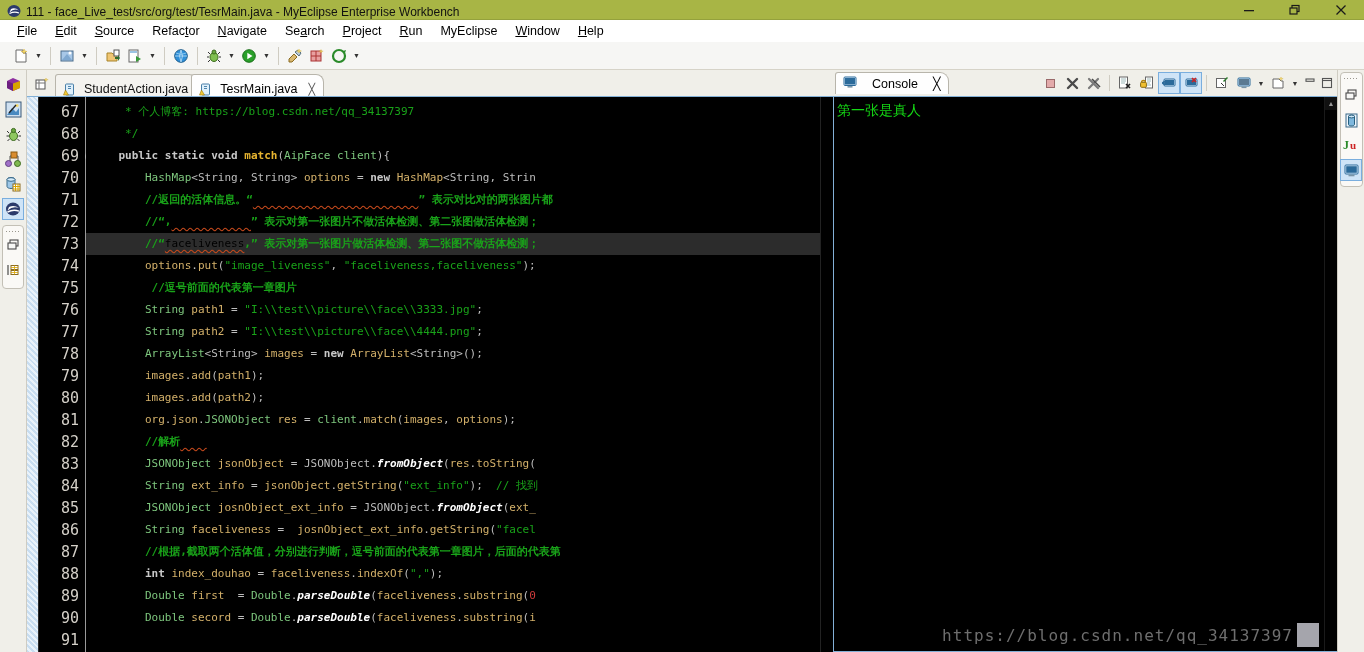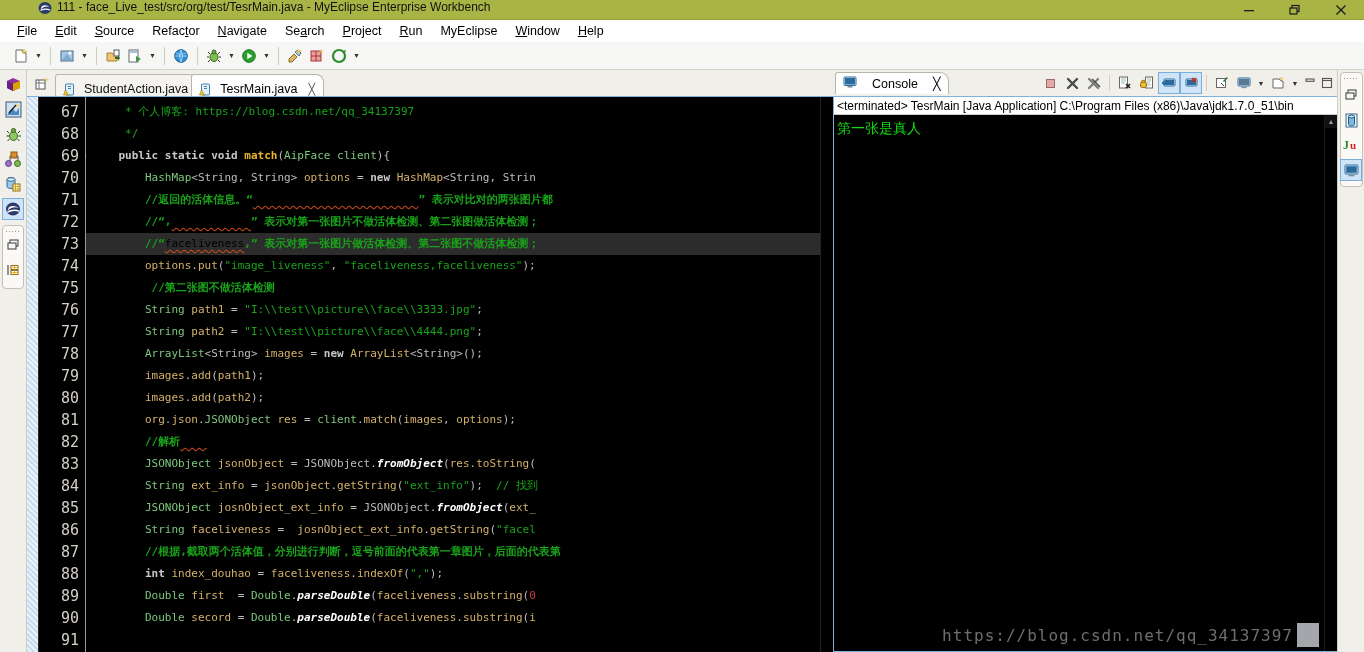--- a/index.html
+++ b/index.html
@@ -6,22 +6,22 @@
   html,body { width:1364px; height:652px; overflow:hidden; }
   body {
     font-family: "Liberation Sans", sans-serif;
     font-size: 12px;
     background:#f0f0f0;
     -webkit-font-smoothing: none;
   }
 
   
   #titlebar{
-    height:20px; background:#a8b545; display:flex; align-items:flex-start;
-    position:relative; border-bottom:1px solid #94a13c;padding-left:31px;
+    height:20px; background:#a8b545; display:flex; align-items:flex-end;
+    position:relative; border-bottom:1px solid #94a13c;
   }
   #titlebar .tb-icon{
     width:20px; height:16px; margin-left:4px; display:flex;
     align-items:center; justify-content:center;
   }
   #titlebar .tb-text{
     font-size:12px; color:#111; margin-left:2px; white-space:nowrap;
     letter-spacing:0px;
   }
   #wincontrols{ position:absolute; right:0; top:0; height:20px; display:flex; }
@@ -499,21 +499,21 @@
       <div id="gutterline"></div>
       <div id="codearea">
           <div class="cl"><span class="cmt">     * </span><span class="cmt">个人博客: https://blog.csdn.net/qq_34137397</span></div>
           <div class="cl"><span class="cmt">     */</span></div>
           <div class="cl"><span class="pln2">    </span><span class="kw">public static void </span><span class="mth">match</span><span class="pln2">(</span><span class="typ">AipFace </span><span class="typ">client</span><span class="pln2">){</span></div>
           <div class="cl"><span class="pln2">        </span><span class="typ">HashMap</span><span class="pln2">&lt;</span><span class="pln2">String</span><span class="pln2">, </span><span class="pln2">String</span><span class="pln2">&gt; </span><span class="pln">options </span><span class="pln2">= </span><span class="kw">new </span><span class="pln">HashMap</span><span class="pln2">&lt;</span><span class="pln2">String</span><span class="pln2">, </span><span class="pln2">Strin</span></div>
           <div class="cl"><span class="cmt-b">        //返回的活体信息。“</span><span class="wav">faceliveness,faceliveness</span><span class="cmt-b">” 表示对比对的两张图片都</span></div>
           <div class="cl"><span class="cmt-b">        //“,</span><span class="wav">faceliveness</span><span class="cmt-b">” 表示对第一张图片不做活体检测、第二张图做活体检测；</span></div>
           <div class="cl hl"><span class="cmt-b">        //“</span><span class="wav">faceliveness</span><span class="cmt-b">,” 表示对第一张图片做活体检测、第二张图不做活体检测；</span></div>
           <div class="cl"><span class="pln2">        </span><span class="pln">options</span><span class="pln2">.</span><span class="pln">put</span><span class="pln2">(</span><span class="str">"image_liveness"</span><span class="pln2">, </span><span class="str">"faceliveness,faceliveness"</span><span class="pln2">);</span></div>
-          <div class="cl"><span class="cmt-b">         //第二张图不做活体检测</span></div>
+          <div class="cl"><span class="cmt-b">         //逗号前面的代表第一章图片</span></div>
           <div class="cl"><span class="pln2">        </span><span class="typ">String </span><span class="pln">path1 </span><span class="pln2">= </span><span class="str">"I:\\test\\picture\\face\\3333.jpg"</span><span class="pln2">;</span></div>
           <div class="cl"><span class="pln2">        </span><span class="typ">String </span><span class="pln">path2 </span><span class="pln2">= </span><span class="str">"I:\\test\\picture\\face\\4444.png"</span><span class="pln2">;</span></div>
           <div class="cl"><span class="pln2">        </span><span class="typ">ArrayList</span><span class="pln2">&lt;</span><span class="pln2">String</span><span class="pln2">&gt; </span><span class="pln">images </span><span class="pln2">= </span><span class="kw">new </span><span class="pln">ArrayList</span><span class="pln2">&lt;</span><span class="pln2">String</span><span class="pln2">&gt;();</span></div>
           <div class="cl"><span class="pln2">        </span><span class="pln">images</span><span class="pln2">.</span><span class="pln">add</span><span class="pln2">(</span><span class="pln">path1</span><span class="pln2">);</span></div>
           <div class="cl"><span class="pln2">        </span><span class="pln">images</span><span class="pln2">.</span><span class="pln">add</span><span class="pln2">(</span><span class="pln">path2</span><span class="pln2">);</span></div>
           <div class="cl"><span class="pln2">        </span><span class="pln">org</span><span class="pln2">.</span><span class="pln">json</span><span class="pln2">.</span><span class="typ">JSONObject </span><span class="pln">res </span><span class="pln2">= </span><span class="typ">client</span><span class="pln2">.</span><span class="pln">match</span><span class="pln2">(</span><span class="pln">images</span><span class="pln2">, </span><span class="pln">options</span><span class="pln2">);</span></div>
           <div class="cl"><span class="cmt-b">        //解析</span><span class="wav">json</span></div>
           <div class="cl"><span class="pln2">        </span><span class="typ">JSONObject </span><span class="pln">jsonObject </span><span class="pln2">= </span><span class="pln2">JSONObject</span><span class="pln2">.</span><span class="mthi">fromObject</span><span class="pln2">(</span><span class="pln">res</span><span class="pln2">.</span><span class="pln">toString</span><span class="pln2">(</span></div>
           <div class="cl"><span class="pln2">        </span><span class="typ">String </span><span class="pln">ext_info </span><span class="pln2">= </span><span class="pln">jsonObject</span><span class="pln2">.</span><span class="pln">getString</span><span class="pln2">(</span><span class="str">"ext_info"</span><span class="pln2">);  </span><span class="cmt">// 找到</span></div>
           <div class="cl"><span class="pln2">        </span><span class="typ">JSONObject </span><span class="pln">josnObject_ext_info </span><span class="pln2">= </span><span class="pln2">JSONObject</span><span class="pln2">.</span><span class="mthi">fromObject</span><span class="pln2">(</span><span class="pln">ext_</span></div>
@@ -622,21 +622,20 @@
         <div class="cwin">
           <svg width="12" height="12" viewBox="0 0 12 12">
               <rect x="1.5" y="1.5" width="9" height="9" fill="none" stroke="#555" stroke-width="1.1"></rect>
               <path d="M1.5 3.5h9" stroke="#555" stroke-width="1.1"></path>
             </svg>
         </div>
       </div>
     </div>
 
     <div id="consolebody">
-      <div id="termline">&lt;terminated&gt; TesrMain [Java Application] C:\Program Files (x86)\Java\jdk1.7.0_51\bin</div>
       <div id="consoleout">
         <div id="consoletext">
             <div class="coline" style="color: rgb(20, 216, 20);">第一张是真人</div>
           </div>
         <div id="cscroll">
           <div class="arrow">▲</div>
         </div>
         <div id="watermark">https://blog.csdn.net/qq_34137397</div>
         <div id="cmark-sel"></div>
       </div>

